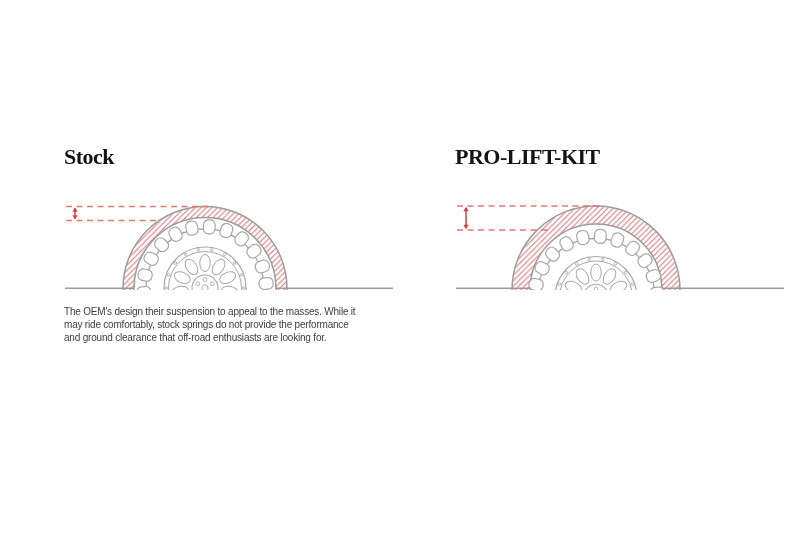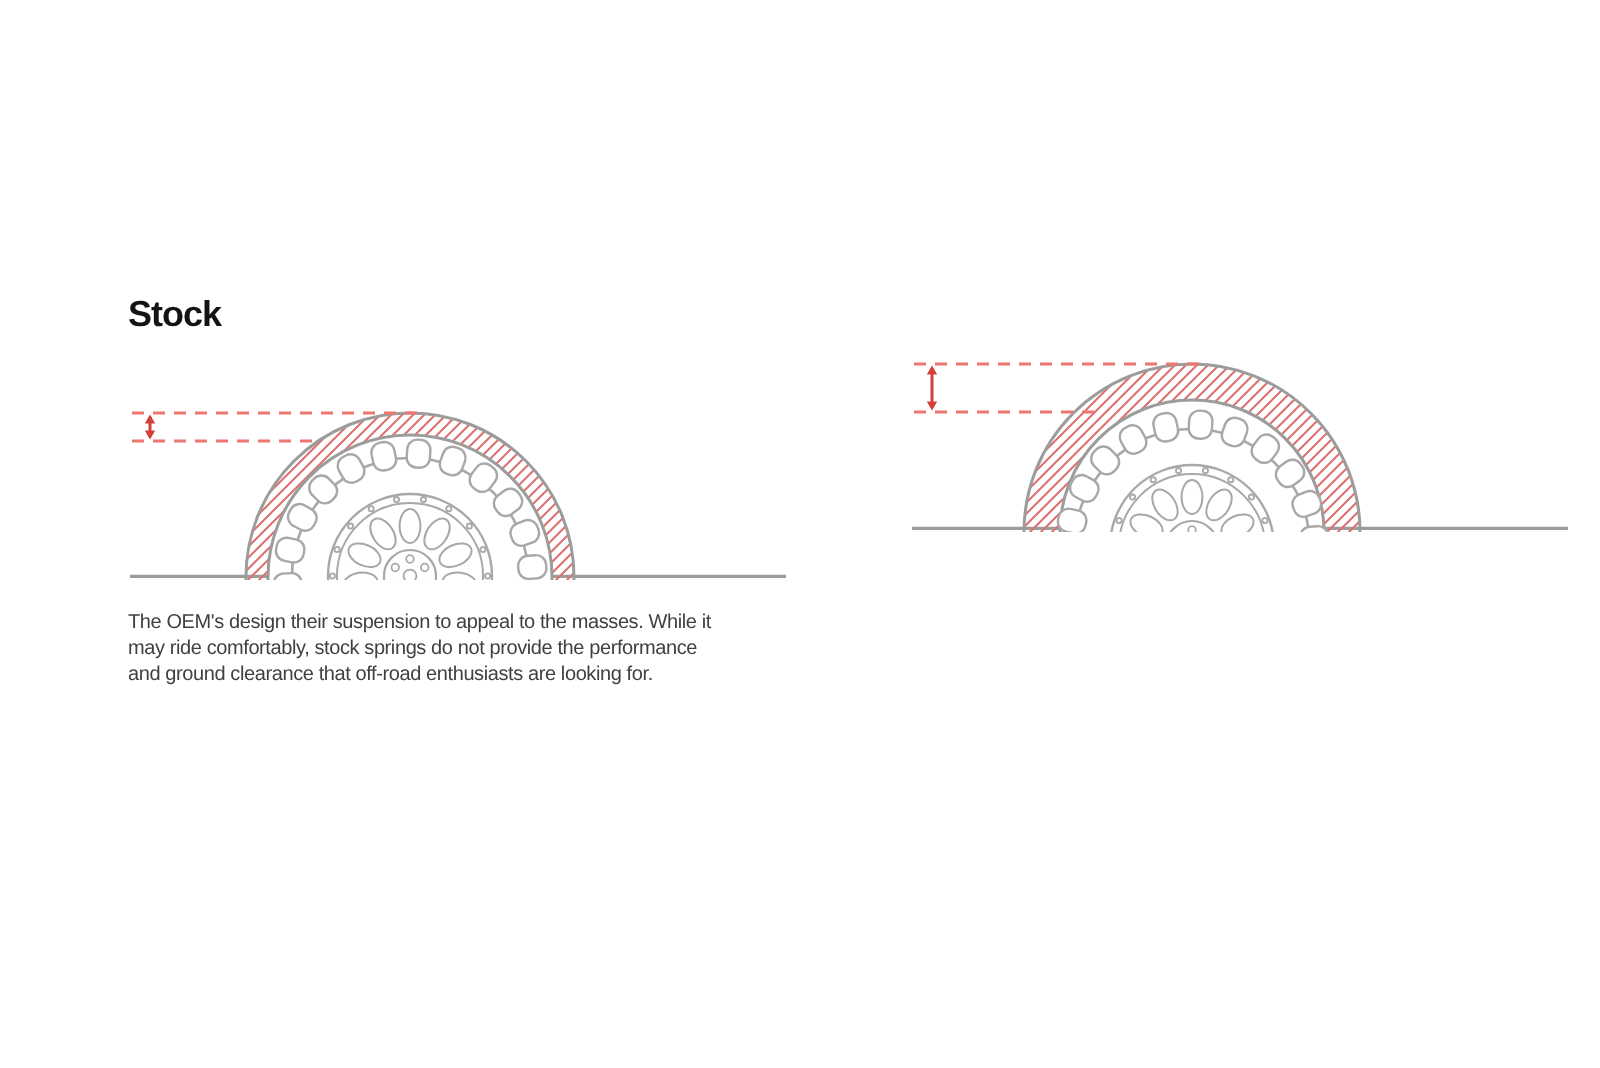--- a/index.html
+++ b/index.html
@@ -11,25 +11,26 @@
     overflow:hidden;
   }
   .page{
     display:flex;
     padding:145px 0 0 64px;
     gap:61px;
   }
   .panel{ width:330px; }
   .panel h2{
     margin:0;
-    font-size:18px;
+    font-size:22px;
     line-height:24px;
     font-weight:700;
     letter-spacing:-0.5px;
     color:var(--heading,#141414);
+    font-family:Liberation Serif, serif;
   }
   .figure{
     display:block;
     width:330px;
     height:94px;
     margin-top:27px;
     overflow:hidden;
   }
   .desc{
     margin:15px 0 0 0;
@@ -189,20 +190,21 @@
         <line x1="11" y1="12.5" x2="11" y2="22.5" stroke="#d2403c" stroke-width="1.5"></line>
         <path d="M11,11.2 l-2.6,4.6 h5.2 Z" fill="#d2403c"></path>
         <path d="M11,23.8 l-2.6,-4.6 h5.2 Z" fill="#d2403c"></path>
       </svg>
     <p class="desc">The OEM's design their suspension to appeal to the masses. While it
 may ride comfortably, stock springs do not provide the performance
 and ground clearance that off-road enthusiasts are looking for.</p>
   </div>
 
   <div class="panel">
+    <h2>PRO-LIFT-KIT</h2>
     <svg class="figure" role="img" viewBox="0 0 330 94" aria-label="lifted-wheel-arch-clearance-diagram">
         <defs>
           <pattern id="hatch1" width="5.5" height="5.5" patternUnits="userSpaceOnUse">
             <path d="M-1.4,1.4 l2.8,-2.8 M0,5.5 L5.5,0 M4.1,6.9 l2.8,-2.8" stroke="#de6f6f" stroke-width="1" fill="none"></path>
           </pattern>
         </defs>
         <line x1="1" y1="92.2" x2="329" y2="92.2" stroke="#9c9c9c" stroke-width="1.6"></line>
         <circle cx="141" cy="94" r="84" fill="url(#hatch1)" stroke="#9c9c9c" stroke-width="1.5"></circle>
         <circle cx="141" cy="94" r="66" fill="#ffffff" stroke="#9c9c9c" stroke-width="1.5"></circle>
         <circle cx="141" cy="101.5" r="59" fill="#ffffff" stroke="#a8a8a8" stroke-width="1.3"></circle>

